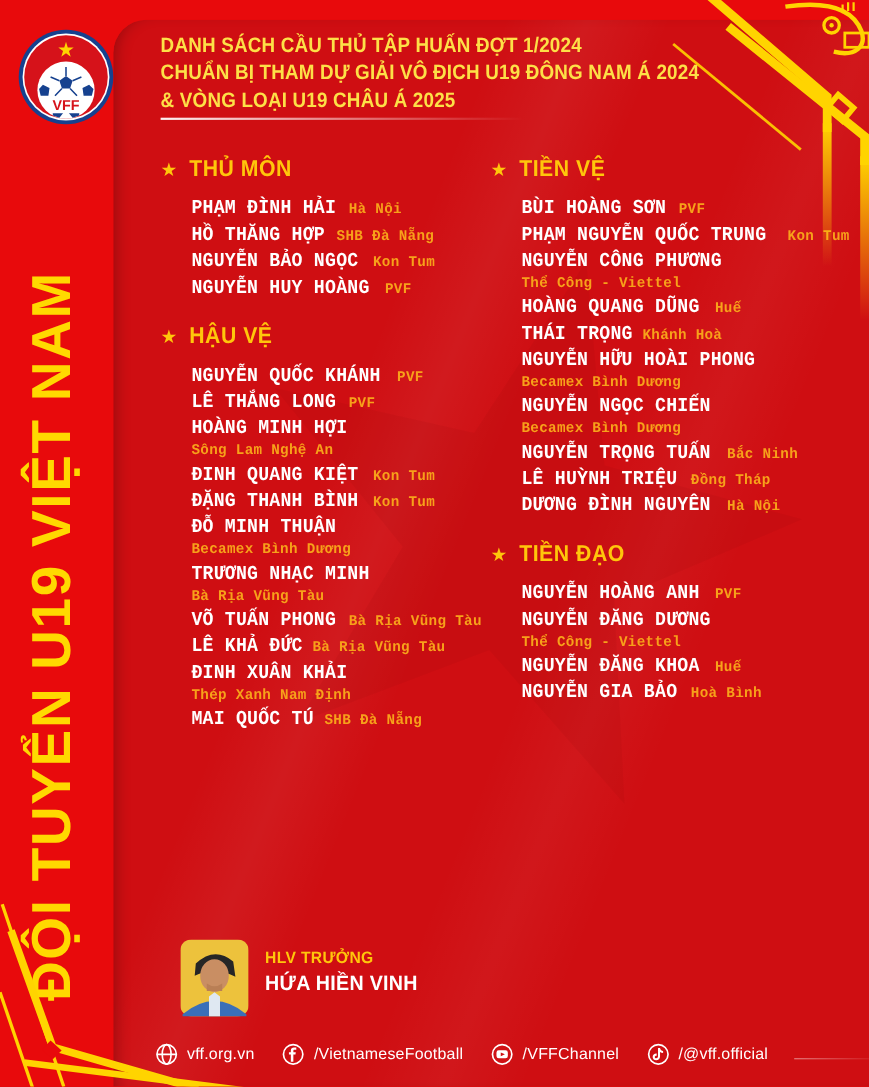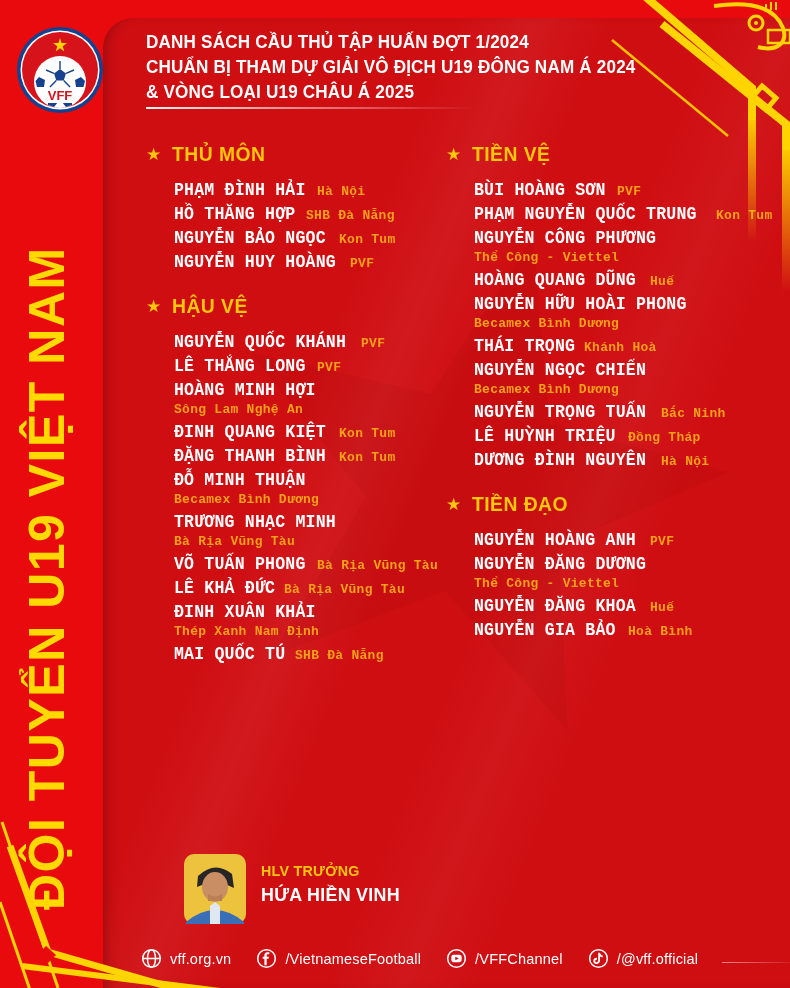--- a/index.html
+++ b/index.html
@@ -20,39 +20,39 @@
   .wm{position:absolute;left:0;top:0;pointer-events:none;}
   
   .vtext{
     position:absolute;left:18px;top:910px;
     transform:rotate(-90deg);transform-origin:0 0;
     white-space:nowrap;color:#ffd900;font-size:50px;font-weight:700;
     letter-spacing:1.5px;
   }
   .logo{position:absolute;left:15px;top:25px;}
   
-  .hdr{position:absolute;left:146px;top:29px;color:#ffffff;font-weight:700;}
+  .hdr{position:absolute;left:146px;top:29px;color:#fde047;font-weight:700;}
   .hdr .line{font-size:19px;line-height:25px;letter-spacing:.2px;transform:scaleX(.9);transform-origin:left;white-space:nowrap;}
   .rule{position:absolute;left:146px;top:107px;width:330px;height:2px;
     background:linear-gradient(90deg,rgba(255,255,255,.95),rgba(255,255,255,0));}
   
   .content{position:absolute;left:146px;top:140px;right:12px;display:grid;grid-template-columns:300px 1fr;}
   .section{margin-bottom:0;}
   .section + .section{margin-top:20px;}
   .sec-head{display:flex;align-items:center;gap:11px;margin-bottom:13px;height:28px;}
   .star{color:#ffc60b;font-size:17px;line-height:1;}
   .sec-title{color:#ffc60b;font-size:21px;font-weight:700;letter-spacing:.5px;
     transform:scaleX(.92);transform-origin:left;white-space:nowrap;}
   .player{margin:0 0 5px 28px;font-family:Liberation Mono, monospace;}
   .p-name{color:#ffffff;font-size:18px;font-weight:700;line-height:19px;letter-spacing:.2px;
     display:inline-block;transform:scaleX(.92);transform-origin:left;white-space:nowrap;}
   .p-club{color:#f7a11a;font-size:13.5px;font-weight:700;line-height:15px;letter-spacing:.3px;
     display:inline-block;transform:scaleX(.96);transform-origin:left;white-space:nowrap;margin-top:1px;}
   
-  .coach{position:absolute;left:184px;top:854px;display:flex;gap:15px;}
+  .coach{position:absolute;left:164px;top:854px;display:flex;gap:15px;}
   .coach-txt{padding-top:8px;}
   .coach-role{color:#ffc60b;font-size:15px;font-weight:700;letter-spacing:.3px;
     display:inline-block;transform:scaleX(.95);transform-origin:left;}
   .coach-name{color:#fff;font-size:19px;font-weight:700;letter-spacing:.3px;margin-top:4px;
     display:inline-block;transform:scaleX(.94);transform-origin:left;}
   
   .footer{position:absolute;left:140px;right:0;top:947px;height:30px;display:flex;align-items:flex-start;}
   .flink{display:flex;align-items:center;gap:7px;margin-right:24px;cursor:pointer;}
   .ficon{display:flex;align-items:center;}
   .flabel{color:#fff;font-size:14.5px;letter-spacing:.2px;}
@@ -140,22 +140,22 @@
       <section class="section">
         <div class="sec-head">
           <span class="star">★</span>
           <span class="sec-title">TIỀN VỆ</span>
         </div>
         <div class="players">
           <div class="player"><div class="p-name">BÙI HOÀNG SƠN</div><div class="p-club">PVF</div></div>
           <div class="player"><div class="p-name">PHẠM NGUYỄN QUỐC TRUNG</div><div class="p-club">Kon Tum</div></div>
           <div class="player"><div class="p-name">NGUYỄN CÔNG PHƯƠNG</div><div class="p-club">Thể Công - Viettel</div></div>
           <div class="player"><div class="p-name">HOÀNG QUANG DŨNG</div><div class="p-club">Huế</div></div>
+          <div class="player"><div class="p-name">THÁI TRỌNG</div><div class="p-club">Khánh Hoà</div></div>
           <div class="player"><div class="p-name">NGUYỄN HỮU HOÀI PHONG</div><div class="p-club">Becamex Bình Dương</div></div>
-          <div class="player"><div class="p-name">THÁI TRỌNG</div><div class="p-club">Khánh Hoà</div></div>
           <div class="player"><div class="p-name">NGUYỄN NGỌC CHIẾN</div><div class="p-club">Becamex Bình Dương</div></div>
           <div class="player"><div class="p-name">NGUYỄN TRỌNG TUẤN</div><div class="p-club">Bắc Ninh</div></div>
           <div class="player"><div class="p-name">LÊ HUỲNH TRIỆU</div><div class="p-club">Đồng Tháp</div></div>
           <div class="player"><div class="p-name">DƯƠNG ĐÌNH NGUYÊN</div><div class="p-club">Hà Nội</div></div>
         </div>
       </section>
       <section class="section">
         <div class="sec-head">
           <span class="star">★</span>
           <span class="sec-title">TIỀN ĐẠO</span>

